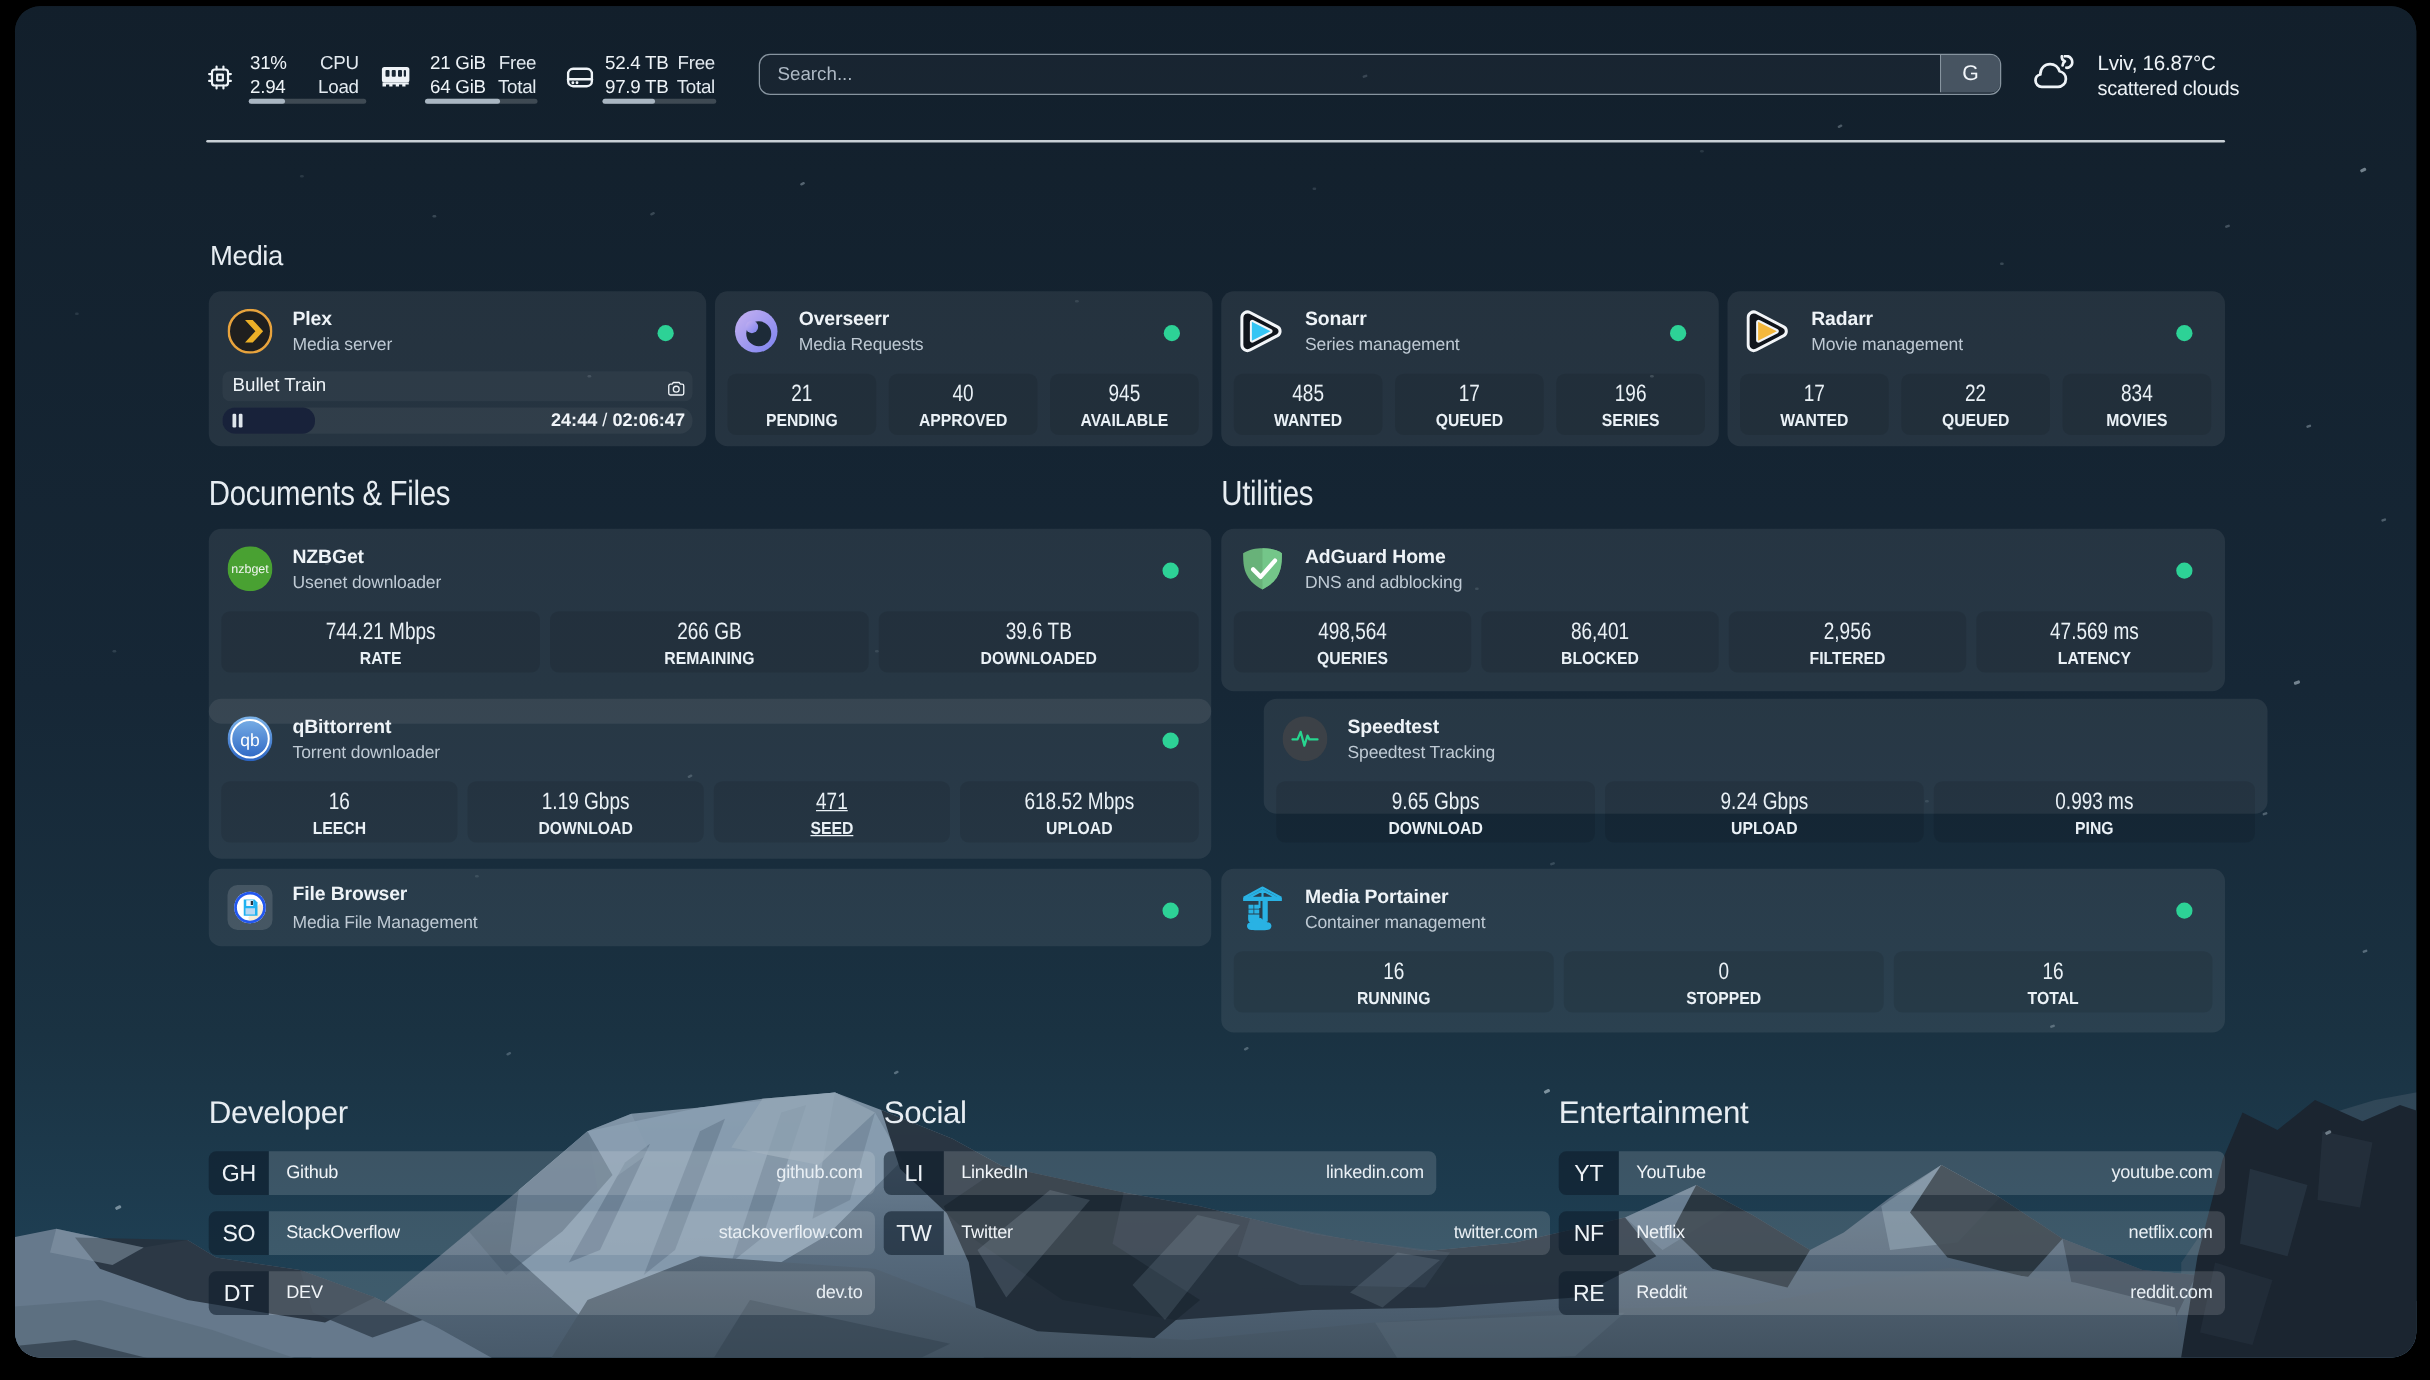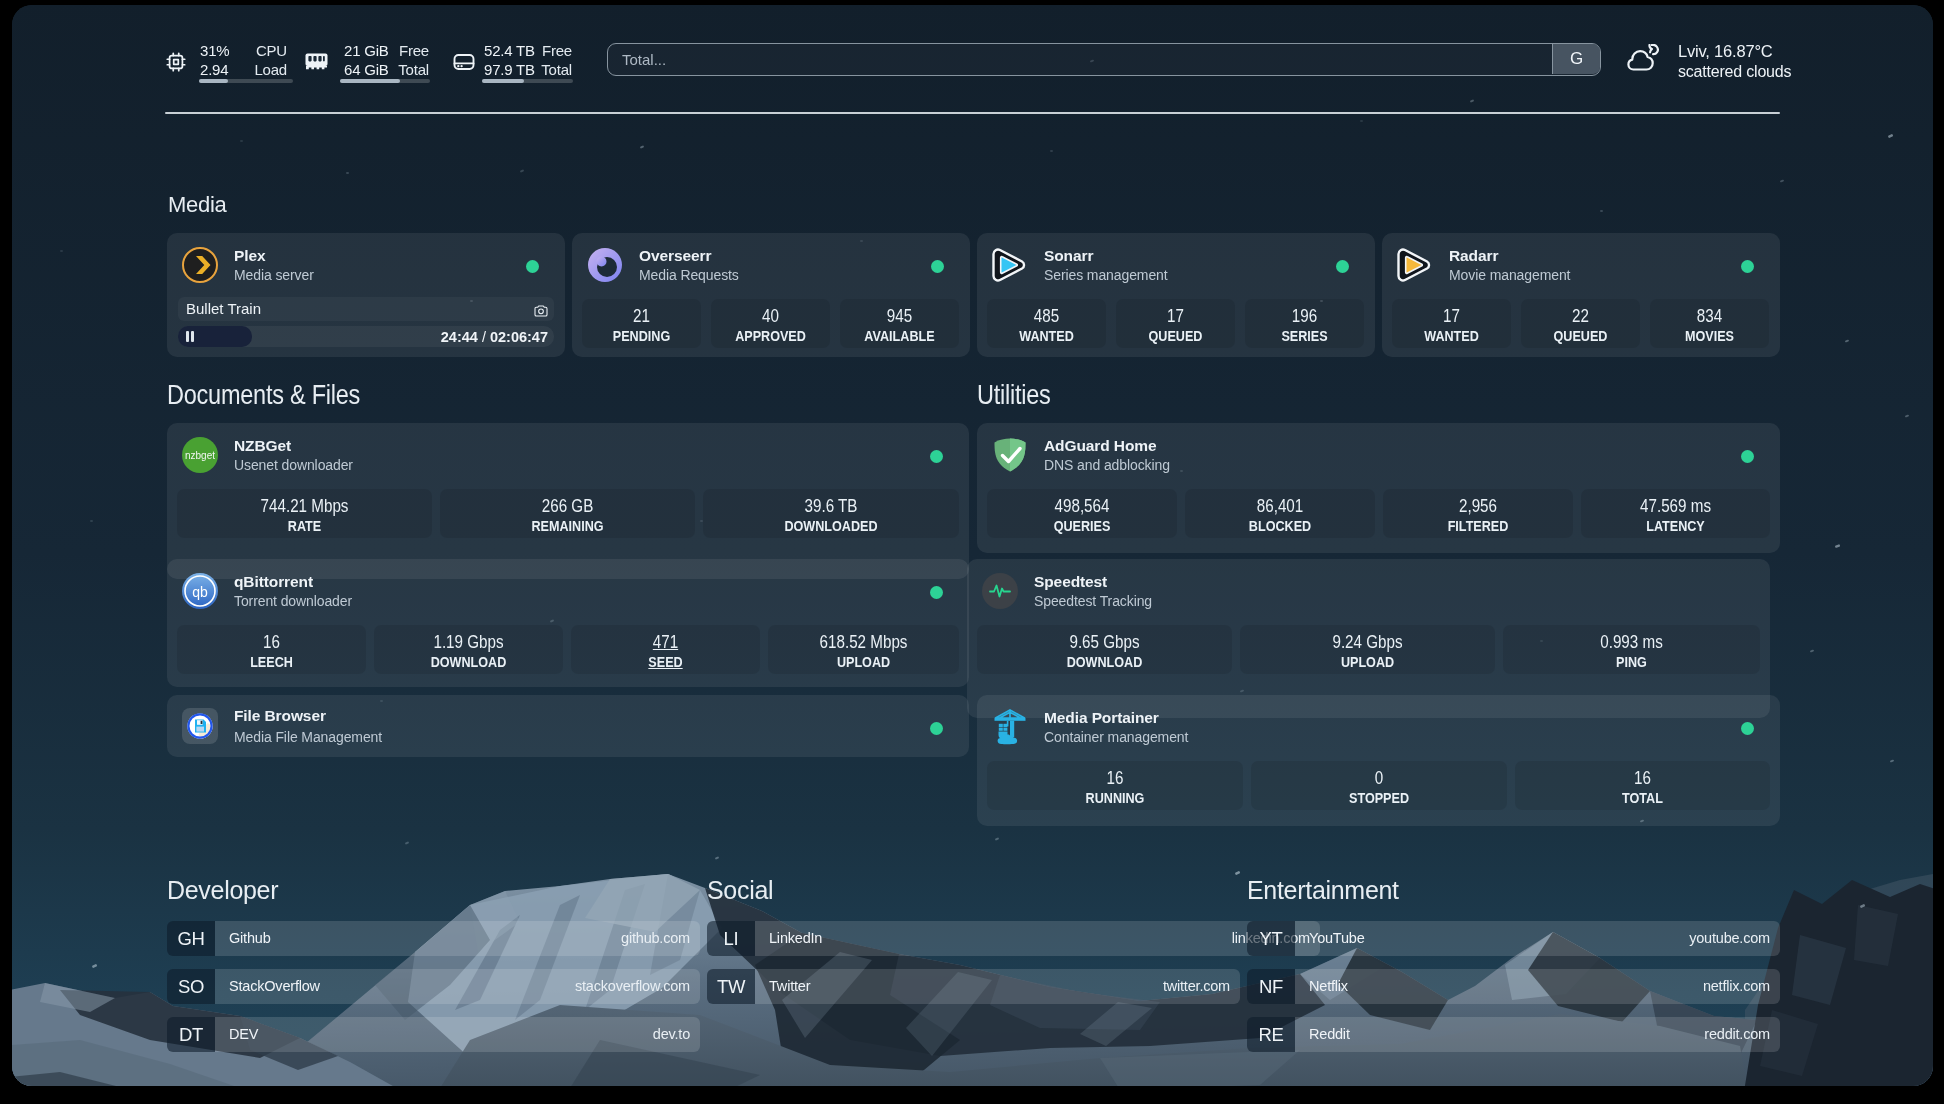--- a/index.html
+++ b/index.html
@@ -193,21 +193,21 @@
   <path d="M2.5 13.4h19"></path>
   <path d="M6.3 16.2h0.02M9.6 16.2h0.02" stroke-width="2.3"></path>
 </svg>
 <div class="res-val" style="left:484px; top:41px;">52.4 TB<br>97.9 TB</div>
 <div class="res-lab" style="left:512px; top:41px; width:60px;">Free<br>Total</div>
 <div class="pbar" style="left:482px; top:79px; width:91px;">
         <i style="width:46%"></i>
       </div>
 
 <div class="search">
-  <div class="ph">Total...</div>
+  <div class="ph">Search...</div>
   <div class="gbtn">G</div>
 </div>
 
 <svg class="abs" style="left:1625px;top:44px" width="34" height="30" viewBox="0 0 34 30" fill="none" stroke="#eef3f7" stroke-width="2.2" stroke-linecap="round" stroke-linejoin="round">
   <path d="M8.8 25.5 h12.6 c3.5 0 6.3-2.8 6.3-6.3 0-3.1-2.2-5.6-5.1-6.2 -0.9-3.3-3.9-5.8-7.5-5.8 -4.3 0-7.8 3.5-7.8 7.8 0 0.2 0 0.4 0 0.6 -2.2 0.5-3.9 2.4-3.9 4.8 0 2.8 2.2 5.1 5.0 5.1 z"></path>
   <path d="M23.6 7.3 c0.1-1.5 0.8-2.6 1.8-3.3 -1.8-0.7-2.6-2-2.4-4" transform="translate(1.5 1)"></path>
   <path d="M25.4 0 c2-0.4 4 0.4 5.1 2 1.1 1.7 1.1 3.7 0.1 5.2 -0.9 1.4-2.4 2.1-4 2" transform="translate(1.5 1)"></path>
 </svg>
 <div class="res-val" style="left:1678px; top:42px; font-size:16.5px;">Lviv, 16.87°C</div>
 <div class="res-val" style="left:1678px; top:62px; font-size:16px; font-weight:400;">scattered clouds</div>
@@ -403,21 +403,21 @@
   <div class="stat" style="left:406px; width:190px;">
           <span class="n">2,956</span>
           <span class="l">FILTERED</span>
         </div>
   <div class="stat" style="left:604px; width:189px;">
           <span class="n">47.569 ms</span>
           <span class="l">LATENCY</span>
         </div>
 </div>
 
-<div class="card" style="left:967px; top:559px; width:803px; height:159px;">
+<div class="card" style="left:1011px; top:559px; width:803px; height:92px;">
   <svg class="logo" viewBox="0 0 36 36">
     <circle cx="18" cy="18" r="18" fill="#3c4147"></circle>
     <path d="M8 18.5 h4 l2.5-6 3 11 2.5-8 1.5 3 h6.5" fill="none" stroke="#27d58f" stroke-width="1.8" stroke-linecap="round" stroke-linejoin="round"></path>
   </svg>
   <div class="title">Speedtest</div>
   <div class="sub">Speedtest Tracking</div>
   <div class="stat" style="left:10px; width:255px;">
           <span class="n">9.65 Gbps</span>
           <span class="l">DOWNLOAD</span>
         </div>
@@ -477,21 +477,21 @@
   <div class="nm">StackOverflow</div>
         <div class="url">stackoverflow.com</div>
 </div>
 <div class="bm" style="left:167px; top:1017px; width:533px;">
   <div class="rest"></div>
         <div class="ab">DT</div>
   <div class="nm">DEV</div>
         <div class="url">dev.to</div>
 </div>
 
-<div class="bm" style="left:707px; top:921px; width:613px;">
+<div class="bm" style="left:707px; top:921px; width:442px;">
   <div class="rest"></div>
         <div class="ab">LI</div>
   <div class="nm">LinkedIn</div>
         <div class="url">linkedin.com</div>
 </div>
 <div class="bm" style="left:707px; top:969px; width:533px;">
   <div class="rest"></div>
         <div class="ab">TW</div>
   <div class="nm">Twitter</div>
         <div class="url">twitter.com</div>

